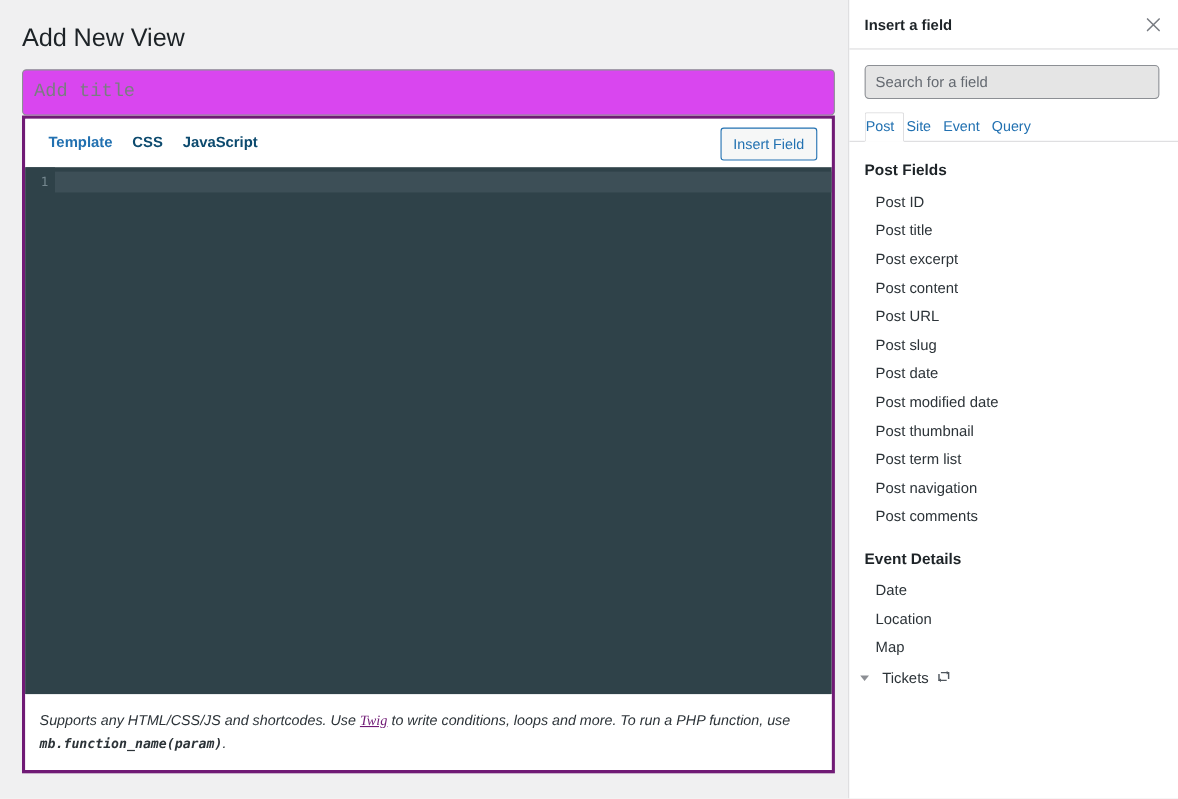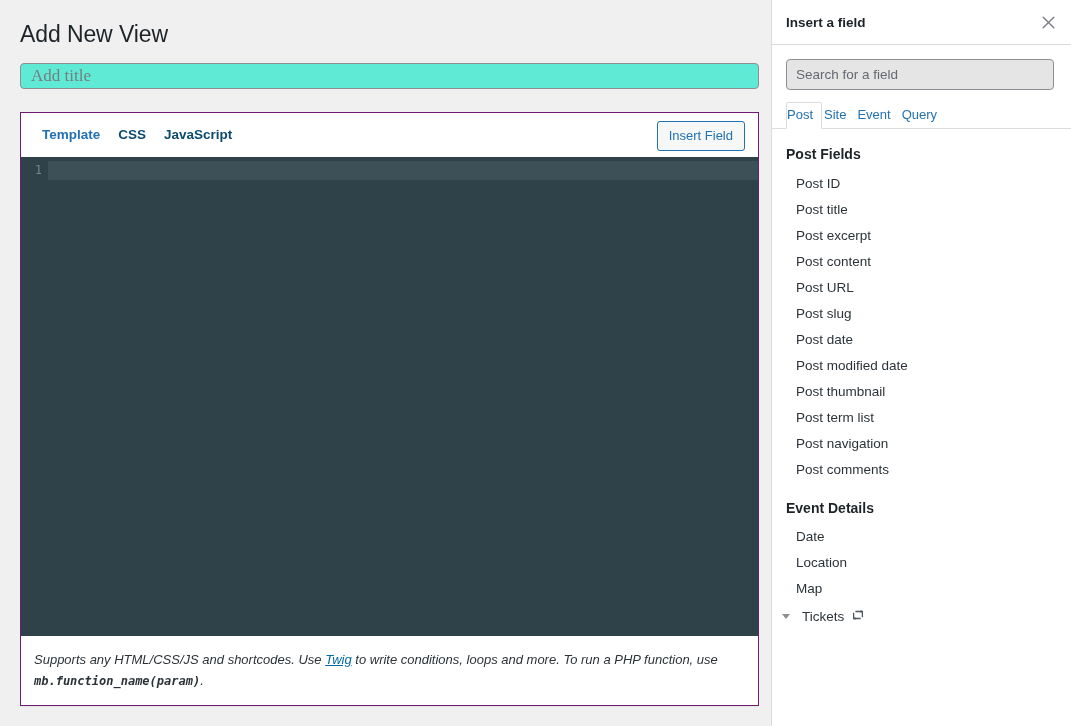--- a/index.html
+++ b/index.html
@@ -36,38 +36,37 @@
     color: #1d2327;
     line-height: 1.3;
     margin: 0;
     padding: 20px 0 13px 0;
     letter-spacing: -0.1px;
   }
 
   .title-input {
     display: block;
     width: 739px;
-    height: 26px;
+    height: 42px;
     font-size: 17px;
-    font-family: Liberation Serif, serif;
+    font-family: Liberation Mono, monospace;
     color: #2c3338;
     padding: 3px 10px;
     border: 1px solid #8c8f94;
     border-radius: 4px;
-    background: #5eead4;
+    background: #d946ef;
     outline: none;
     box-shadow: 0 0 0 transparent;
   }
   .title-input::placeholder { color: #7a7d80; opacity: 1; }
 
   .editor-card {
-    margin-top: 23px;
     width: 739px;
     background: #ffffff;
-    border: 1px solid #701a75;
+    border: 3px solid #701a75;
     box-shadow: 0 1px 1px rgba(0,0,0,.04);
   }
 
   .editor-toolbar {
     height: 44px;
     display: flex;
     align-items: center;
     padding: 0 12px 0 12px;
     background: #ffffff;
     position: relative;
@@ -155,23 +154,24 @@
   .editor-footer {
     background: #ffffff;
     padding: 12px 13px 13px 13px;
     font-size: 13px;
     font-style: italic;
     color: #2c3338;
     line-height: 1.65;
     border-top: 1px solid #ffffff;
   }
   .editor-footer a {
-    color: #0369a1;
+    color: #701a75;
     text-decoration: underline;
     font-style: italic;
+    font-family: Liberation Serif, serif;
   }
   .editor-footer code {
     font-family: "DejaVu Sans Mono", monospace;
     font-style: italic;
     font-size: 12px;
     color: #2c3338;
     font-weight: bold;
   }
 
   

